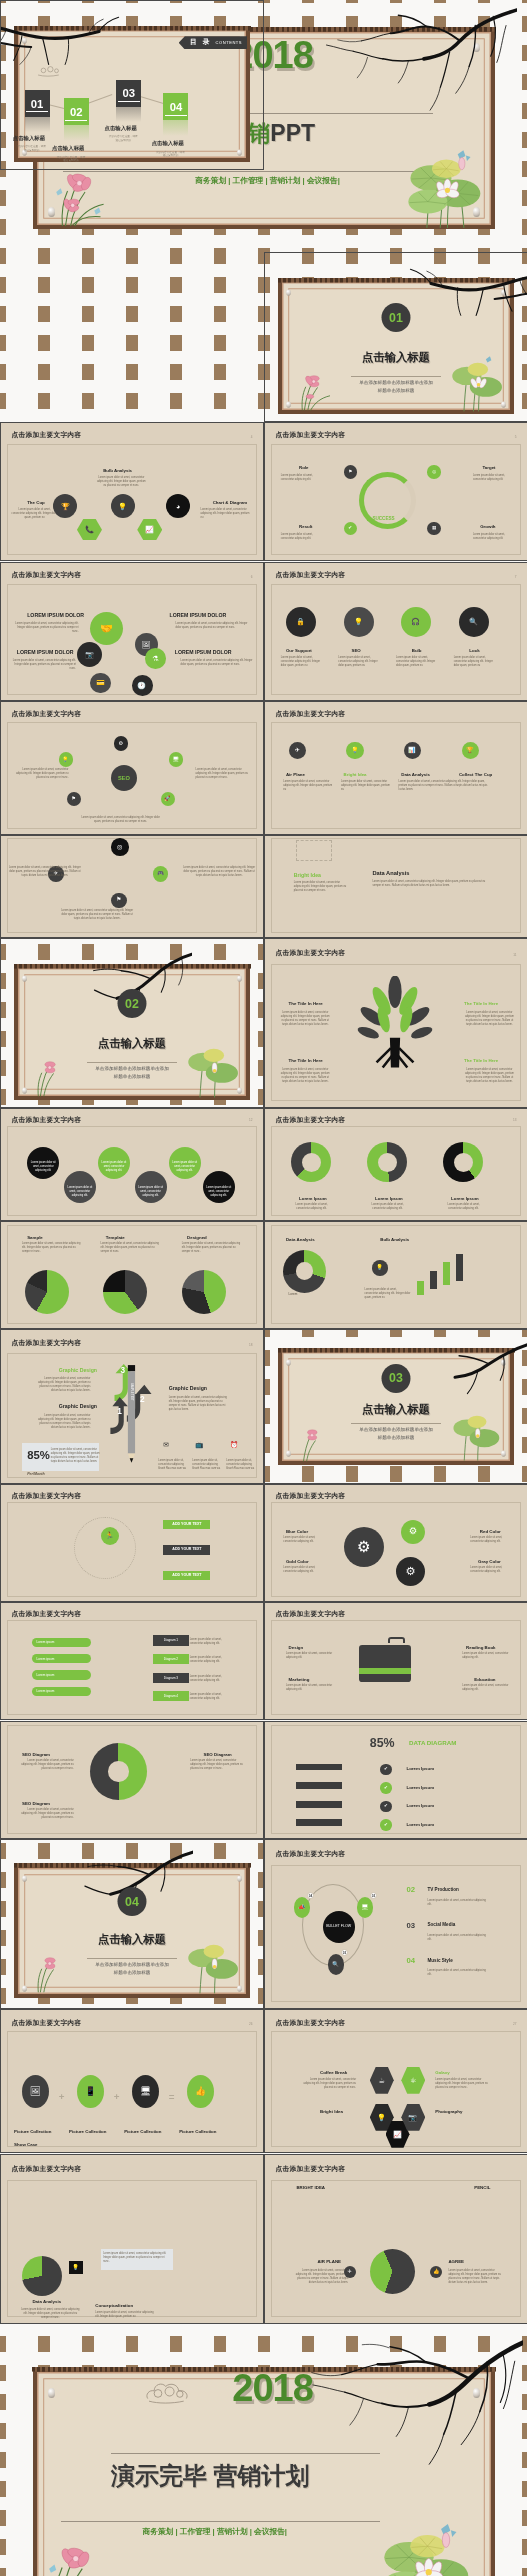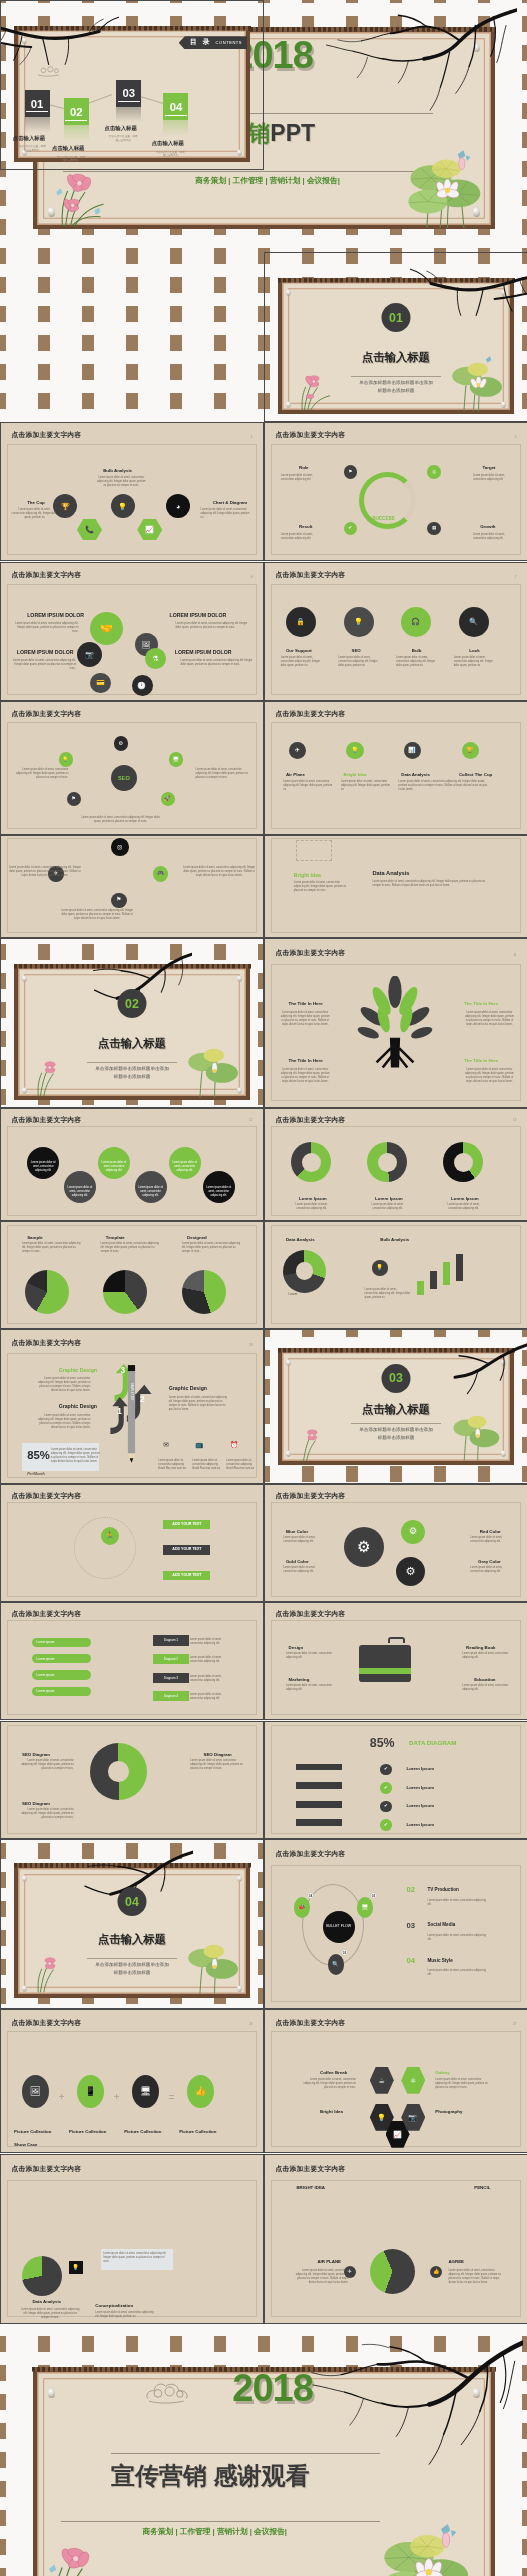--- a/index.html
+++ b/index.html
@@ -1181,21 +1181,21 @@
       <path d="M6 32 C2 26 8 18 16 20 C16 10 28 6 34 13 C42 6 54 11 54 20 C64 18 70 26 66 32"></path>
       <circle cx="22" cy="24" r="6"></circle>
             <circle cx="40" cy="21" r="7"></circle>
             <circle cx="56" cy="25" r="5"></circle>
       <path d="M8 36 C22 40 44 40 62 36"></path>
           </g>
         </svg></div>
 
   <div class="ttl-year" style="left:44%;top:14%;font-size:38px;">2018</div>
   <div class="ttl-rule" style="left:21%;right:28%;top:38%;"></div>
-  <div class="ttl-main" style="left:21%;top:40%;font-size:24px;">宣传营销  感谢观看</div>
+  <div class="ttl-main" style="left:21%;top:40%;font-size:24px;">演示完毕  营销计划</div>
   <div class="ttl-rule" style="left:11.5%;right:28%;top:58%;"></div>
   <div class="ttl-sub" style="left:27%;top:60%;font-size:7.7px;">商务策划 | 工作管理 | 营销计划 | 会议报告|</div>
 
   <div class="bot" style="left:8%;bottom:16%;width:77px;height:77px;">
     <svg viewBox="0 0 130 130" width="77" height="77">
           <g stroke="#4e7c3a" fill="none" stroke-width="2">
       <path d="M30 128 C34 100 40 72 52 48"></path>
             <path d="M40 128 C44 104 52 84 68 62"></path>
             <path d="M24 128 C22 104 24 82 34 60"></path>
       <path d="M48 128 C60 106 78 92 104 86"></path>

